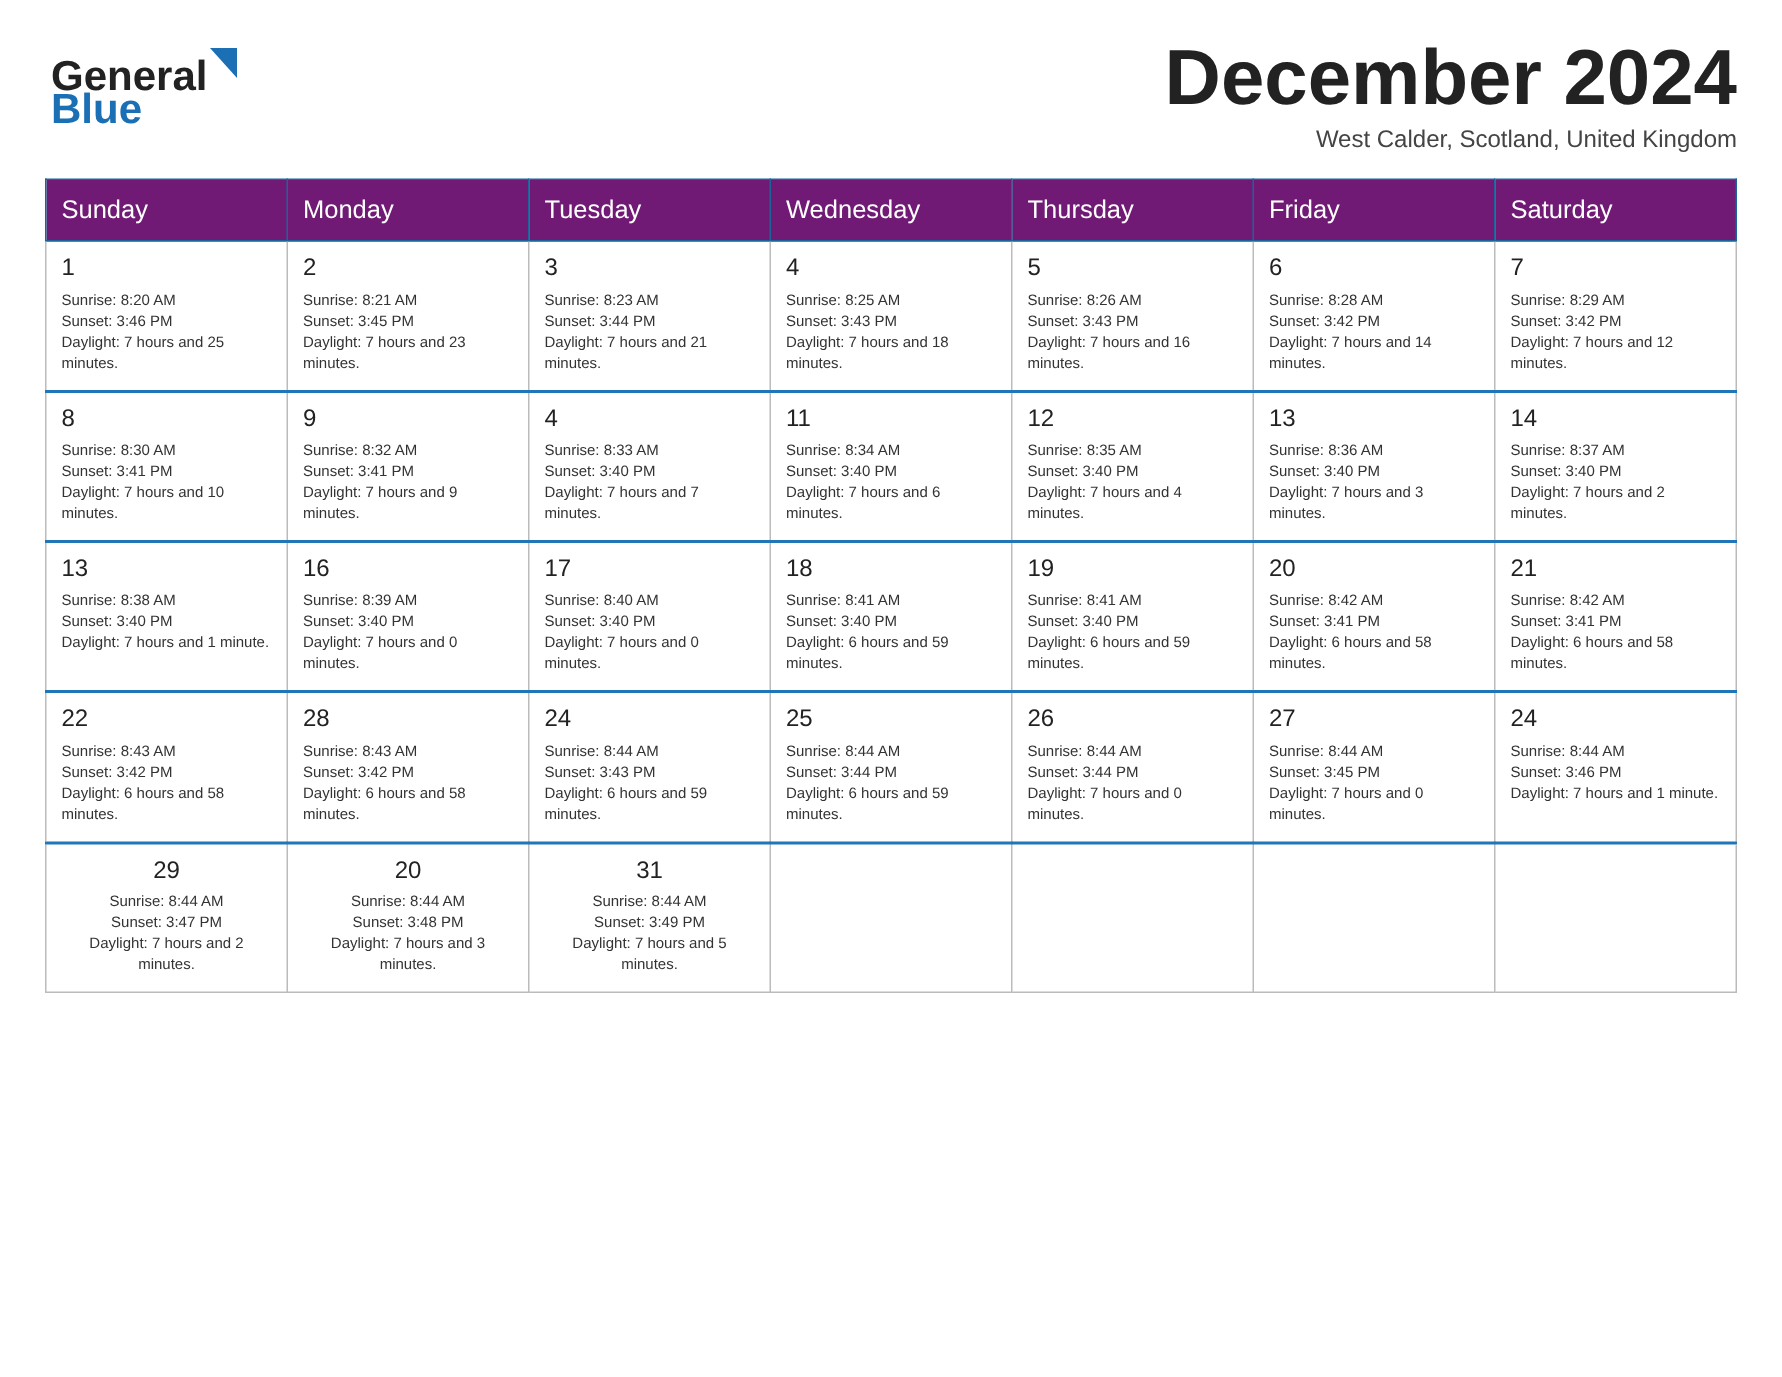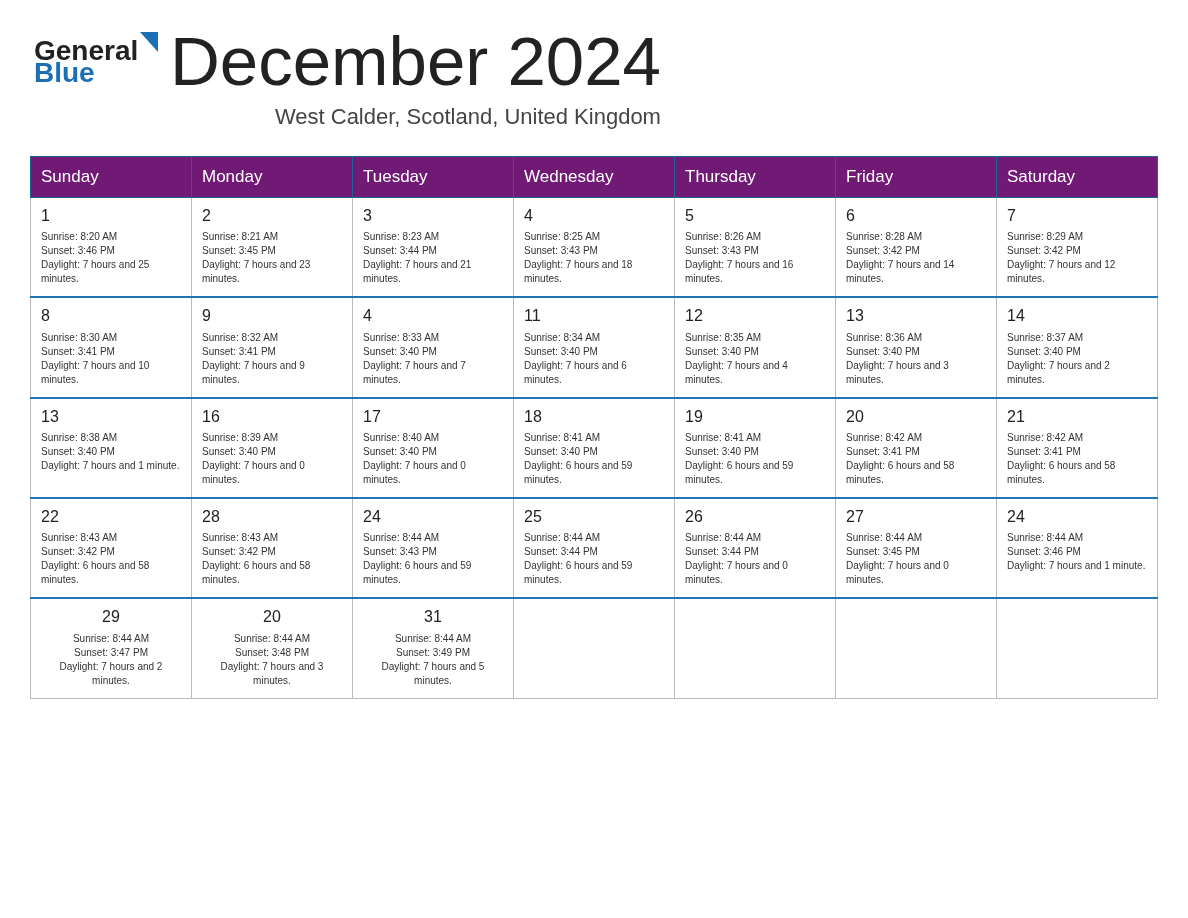--- a/index.html
+++ b/index.html
@@ -5,40 +5,40 @@
     * { box-sizing: border-box; margin: 0; padding: 0; }
     body {
       font-family: Arial, sans-serif;
       background: #fff;
       padding: 24px 30px;
       width: 1188px;
       min-height: 918px;
     }
     .header-row {
       display: flex;
-      justify-content: flex-start;
+      justify-content: space-between;
       align-items: flex-start;
-      margin-bottom: 26px;
+      margin-bottom: 16px;
     }
     .logo {
       display: flex;
       flex-direction: column;
       align-items: flex-start;
     }
     .title-section {
       text-align: right;
     }
     .month-title {
-      font-size: 69px;
-      font-weight: normal;
+      font-size: 52px;
+      font-weight: bold;
       color: #222;
       line-height: 1.1;
     }
     .location-title {
-      font-size: 22px;
+      font-size: 16px;
       color: #444;
       margin-top: 4px;
     }
     .calendar {
       width: 100%;
       border-collapse: collapse;
       margin-top: 8px;
     }
     .calendar thead th {
       background-color: #701a75;

